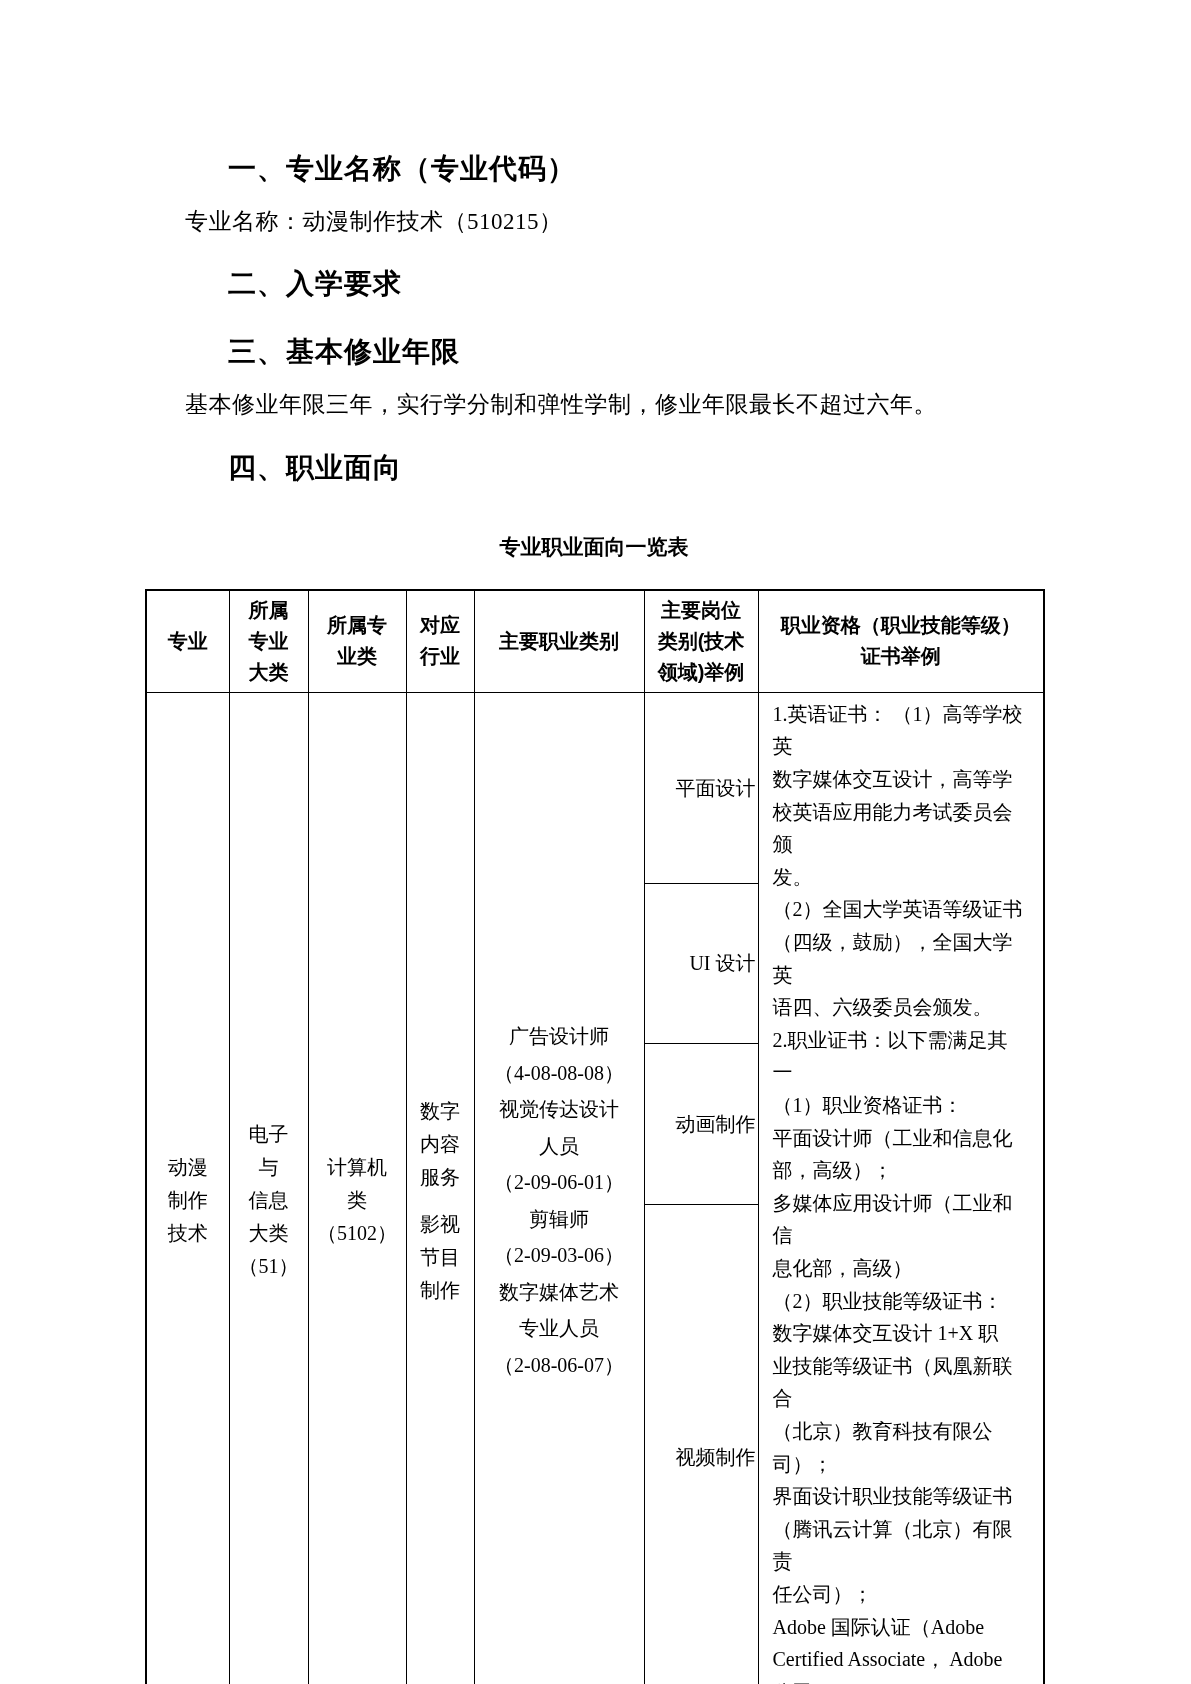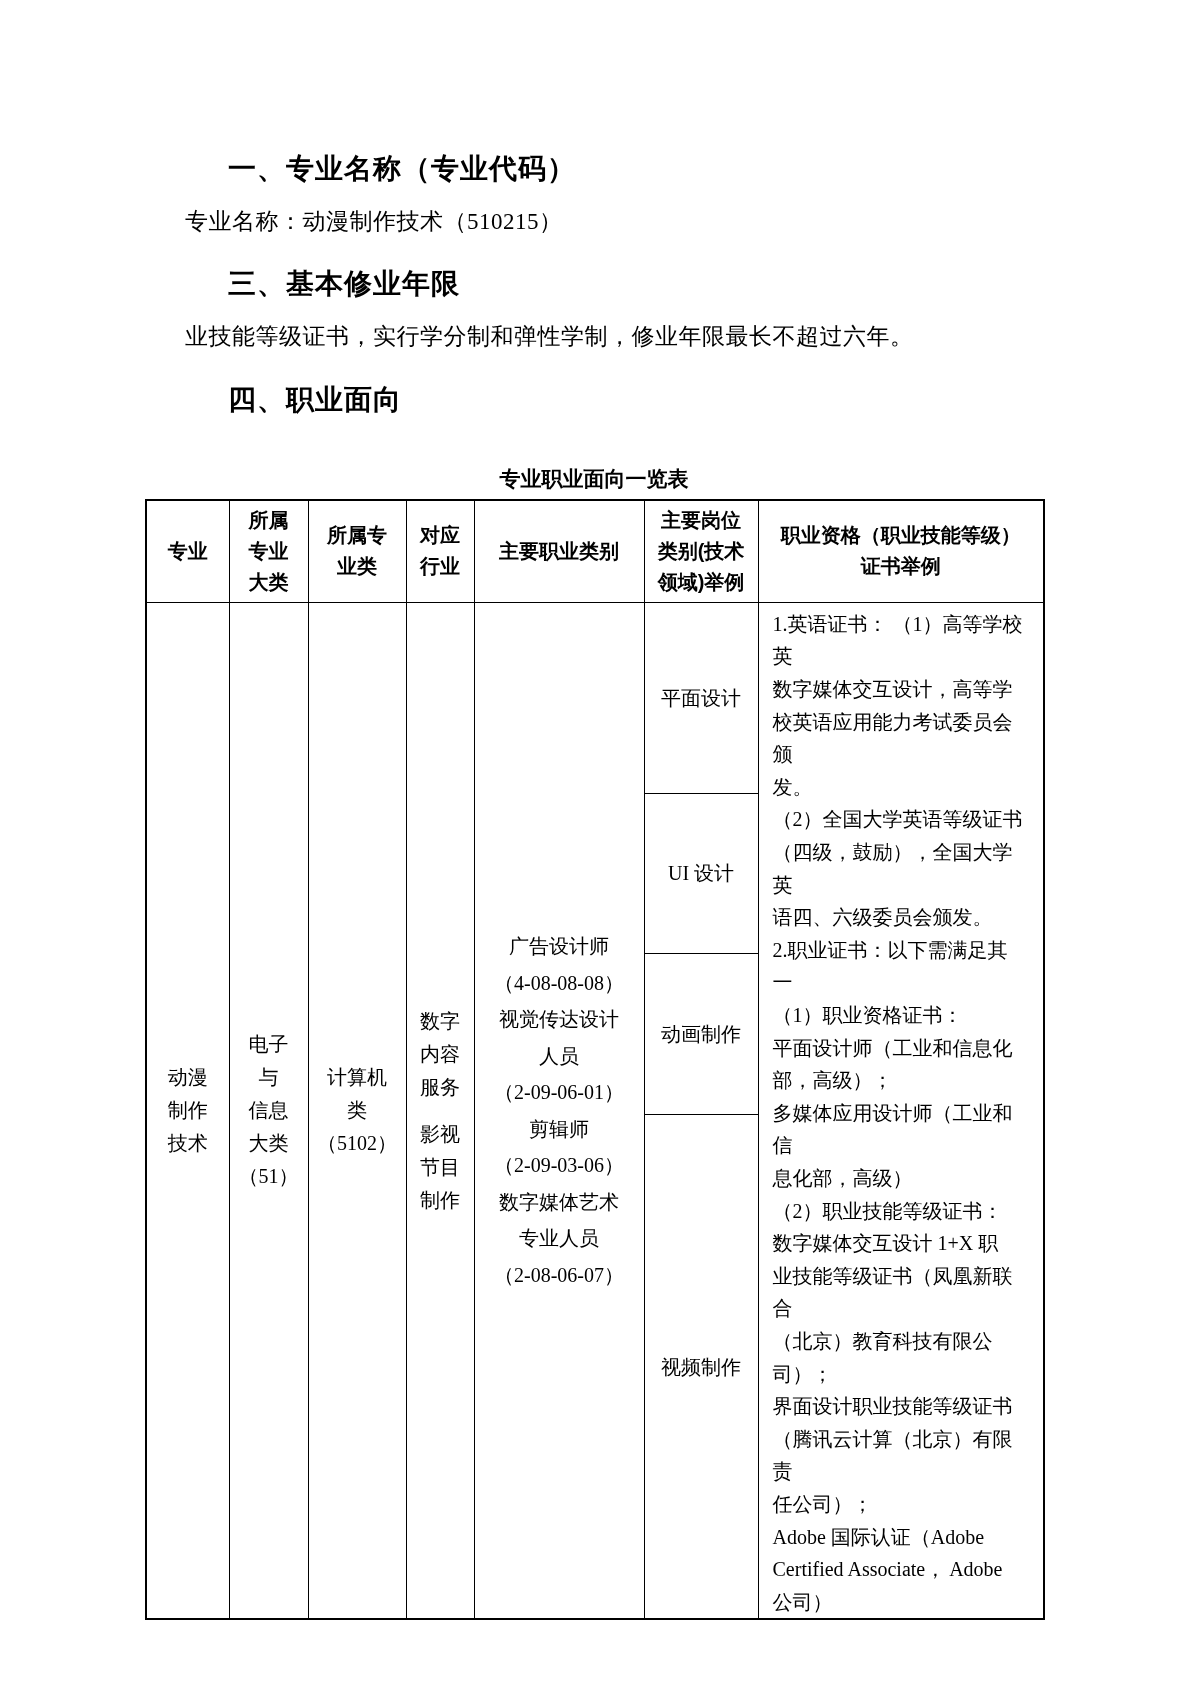--- a/index.html
+++ b/index.html
@@ -28,21 +28,21 @@
     margin-left:40px;
     letter-spacing:0.5px;
   }
 
   .table-title {
     font-family:"Liberation Sans", sans-serif;
     font-weight:bold;
     font-size:21px;
     text-align:center;
     margin-top:46px;
-    margin-bottom:6px;
+    margin-bottom:28px;
     width:898px;
   }
 
   table.career {
     border-collapse:collapse;
     table-layout:fixed;
     width:898px;
     border:2px solid #000;
   }
   table.career th, table.career td { border:1px solid #000; }
@@ -58,40 +58,41 @@
     height:100px;
   }
   td.cell {
     font-size:20px;
     text-align:center;
     vertical-align:middle;
     line-height:33px;
     padding:2px;
   }
   td.occupation { line-height:36.5px; }
-  td.post { line-height:1.4; }
+  td.post { line-height:1.4;text-align:right; }
   .industry-gap { height:14px; }
   td.cert {
     text-align:left;
     vertical-align:top;
     line-height:32.6px;
     padding:5px 20px 0 14px;
   }
 </style>
 </head>
 <body>
 
 <div class="page">
 
   <h2 class="sec-heading first">一、专业名称（专业代码）</h2>
   <p class="para">专业名称：动漫制作技术（510215）</p>
 
+  <h2 class="sec-heading">二、入学要求</h2>
 
   <h2 class="sec-heading">三、基本修业年限</h2>
-  <p class="para">业技能等级证书，实行学分制和弹性学制，修业年限最长不超过六年。</p>
+  <p class="para">基本修业年限三年，实行学分制和弹性学制，修业年限最长不超过六年。</p>
 
   <h2 class="sec-heading">四、职业面向</h2>
 
   <div class="table-title">专业职业面向一览表</div>
 
   <table class="career">
     <colgroup>
       <col style="width:83px">
         <col style="width:79px">
         <col style="width:98px">

